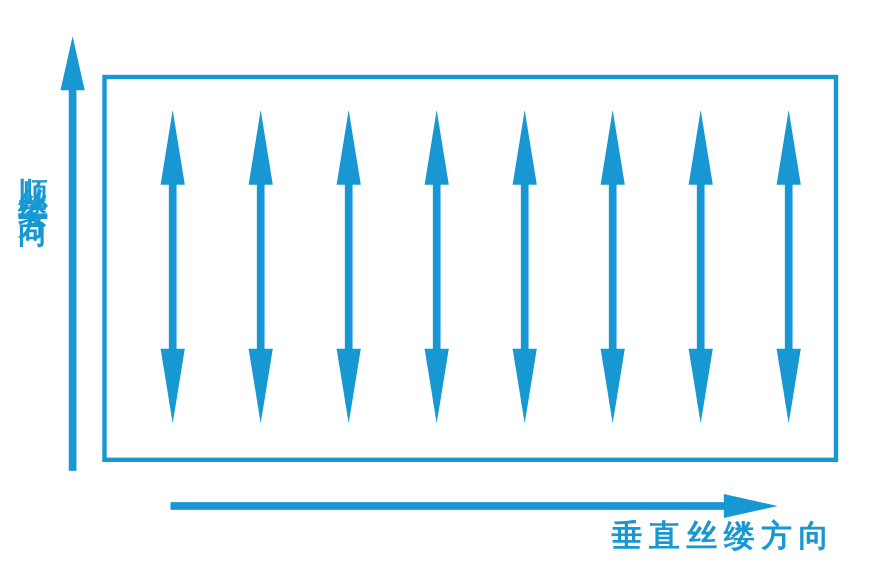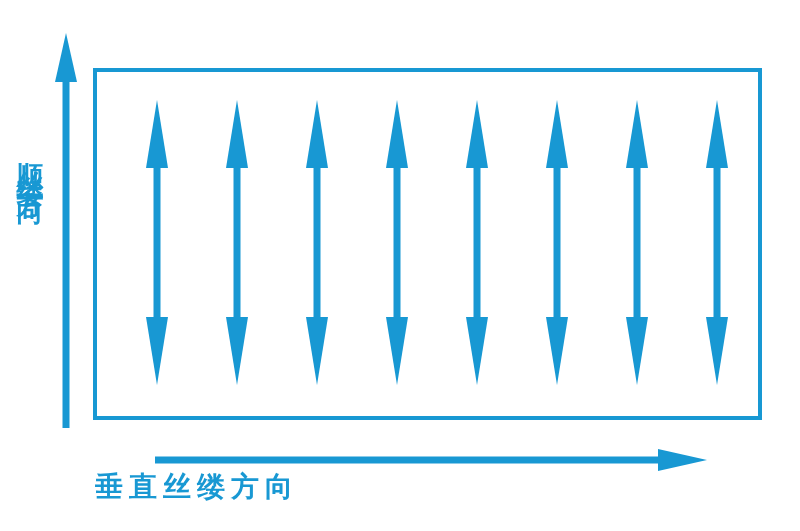--- a/index.html
+++ b/index.html
@@ -35,21 +35,21 @@
     font-size: 27px;
     writing-mode: vertical-rl;
     text-orientation: upright;
     letter-spacing: 9px;
     line-height: 1;
   }
   .axis-label.horizontal {
     left: 95px;
     top: 468px;
     width: 665px;
-    text-align: left;
+    text-align: right;
     font-size: 28px;
     letter-spacing: 6px;
   }
 </style>
 </head>
 <body>
 
 <div class="canvas">
 
   <svg class="diagram-svg" viewBox="0 0 800 531" xmlns="http://www.w3.org/2000/svg">

